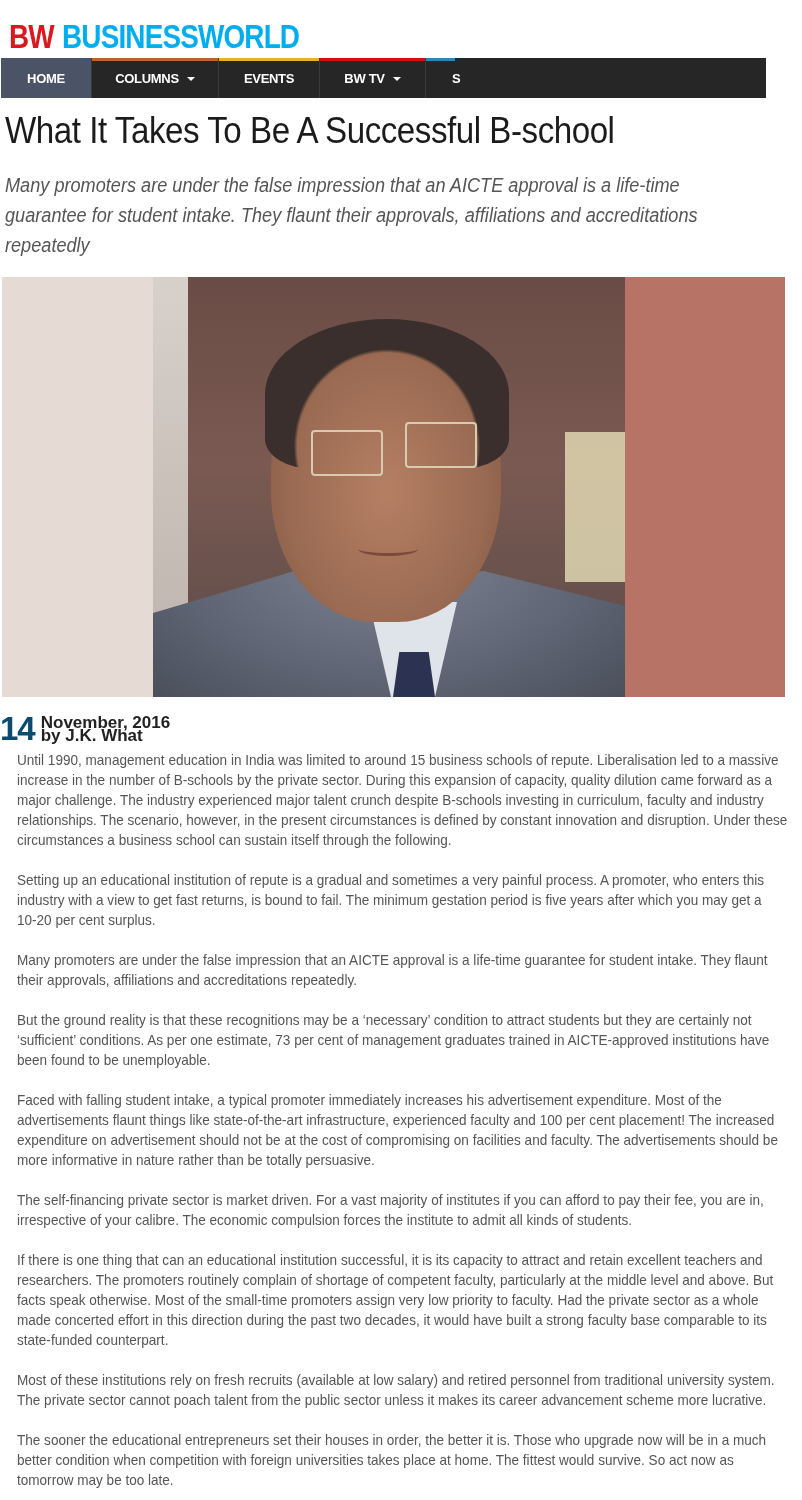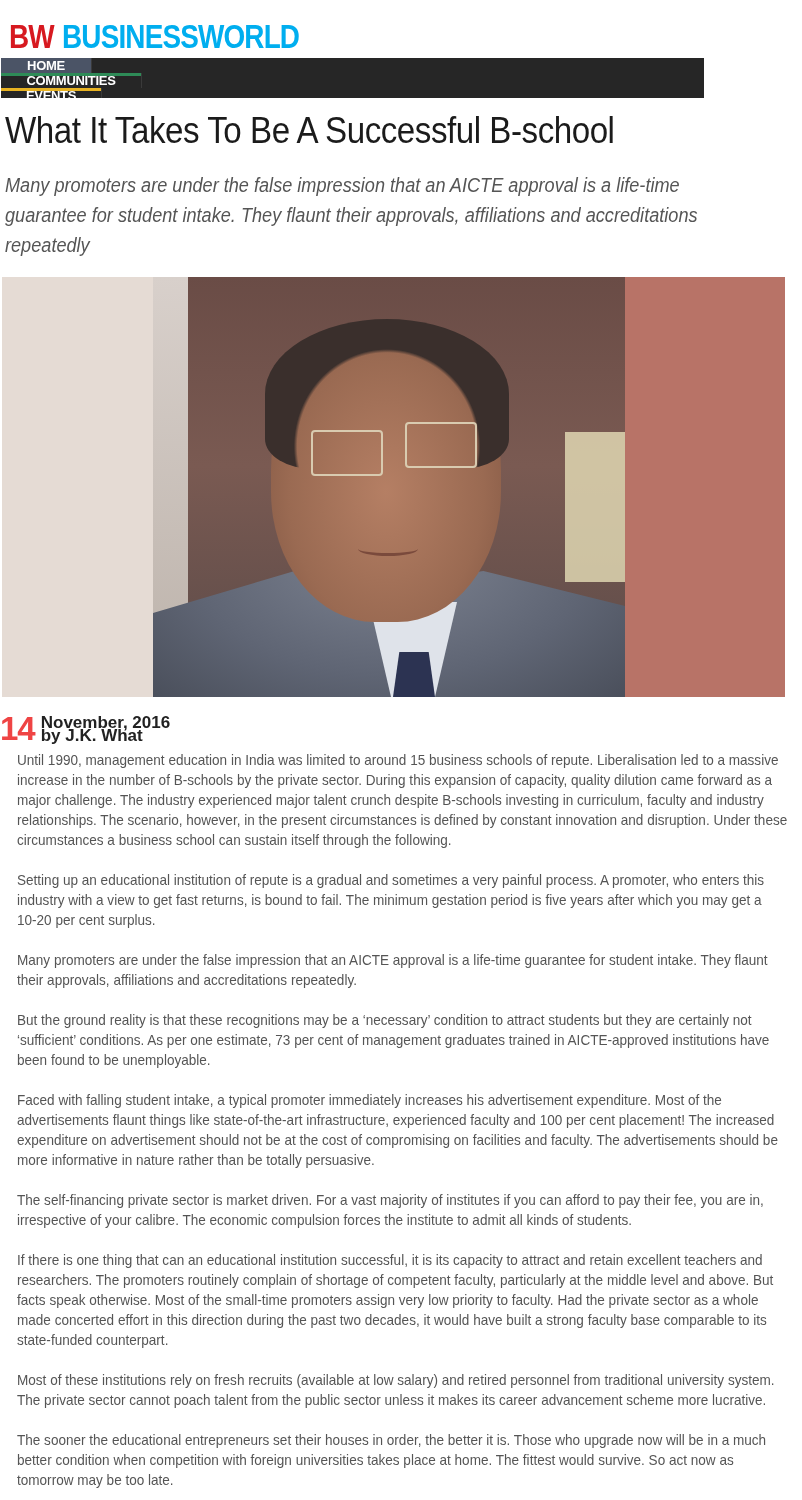--- a/index.html
+++ b/index.html
@@ -5,21 +5,21 @@
     * { box-sizing: border-box; margin: 0; padding: 0; }
     html, body { width: 802px; height: 1500px; background: #ffffff; overflow: hidden; }
     body { font-family: "Liberation Sans", sans-serif; color: #222; position: relative; }
 
     .logo { position: absolute; left: 9px; top: 17px; height: 38px; display: flex; align-items: baseline;
       font-family: "Liberation Sans", sans-serif; font-weight: bold; font-size: 34px; letter-spacing: -1px;
       transform: scaleX(0.82); transform-origin: left top; white-space: nowrap; }
     .logo .bw { color: #d71920; margin-right: 10px; }
     .logo .bizworld { color: #00aeef; }
 
-    .nav { position: absolute; left: 1px; top: 58px; width: 703px; height: 40px; background: #262626; display: flex; overflow: hidden; flex-direction: column; }
+    .nav { position: absolute; left: 1px; top: 58px; width: 765px; height: 40px; background: #262626; display: flex; overflow: hidden; }
     .nav-item { position: relative; height: 40px; display: flex; align-items: center; justify-content: center;
       color: #ffffff; font-weight: bold; font-size: 13px; letter-spacing: -0.3px; border-right: 1px solid #3a3a3a;
       cursor: pointer; white-space: nowrap; }
     .nav-item .bar { position: absolute; left: 0; top: 0; height: 3px; width: 100%; }
     .nav-item.home { background: #4b5466; }
     .nav-item .caret { display: inline-block; margin-left: 8px; width: 0; height: 0;
       border-left: 4px solid transparent; border-right: 4px solid transparent; border-top: 4px solid #fff; position: relative; top: 1px; }
     .nav-item.partial { justify-content: flex-start; padding-left: 26px; border-right: none; }
 
     .title { position: absolute; left: 5px; top: 110px; font-size: 36px; font-weight: normal; color: #1b1b1b;
@@ -48,43 +48,44 @@
     .photo .hair { position: absolute; left: 112px; top: 42px; width: 244px; height: 150px;
       border-radius: 50% 50% 20% 20%; background: radial-gradient(ellipse at 50% 85%, transparent 52%, #3a2f2c 54%);
       }
     .photo .glasses { position: absolute; left: 158px; top: 145px; width: 170px; height: 50px; }
     .photo .glasses .lens { position: absolute; top: 0; width: 72px; height: 46px; border: 2px solid #d9cbb0; border-radius: 4px; }
     .photo .glasses .lens.l { left: 0; top: 8px; }
     .photo .glasses .lens.r { left: 94px; }
     .photo .mouth { position: absolute; left: 205px; top: 265px; width: 60px; height: 14px; border-bottom: 3px solid #7a4a3c; border-radius: 0 0 50% 50%; }
 
     .dateline { position: absolute; left: 0; top: 713px; display: flex; align-items: flex-start; }
-    .day { font-size: 33px; font-weight: bold; color: #ef4444; line-height: 32px; letter-spacing: -1px; margin-right: 6px; }
+    .day { font-size: 33px; font-weight: bold; color: #0c4a6e; line-height: 32px; letter-spacing: -1px; margin-right: 6px; }
     .meta { font-size: 17px; font-weight: bold; color: #222; line-height: 13px; padding-top: 3px; }
 
     .body { position: absolute; left: 17px; top: 750px; width: 785px; }
     .body p { font-size: 14.2px; line-height: 20px; color: #555; margin-bottom: 20px;
       transform: scaleX(0.955); transform-origin: left top; width: 822px; }
     .body p span { display: block; white-space: nowrap; }
   </style>
 </head>
 <body>
 
 <div class="logo">
   <span class="bw">BW</span>
   <span class="bizworld">BUSINESSWORLD</span>
 </div>
 
 <nav class="nav" id="nav">
     <div class="nav-item home" style="width: 91px;">
       <span>HOME</span>
     </div>
-    <div class="nav-item" style="width: 141px;">
-      <div class="bar" style="background: rgb(46, 139, 87);"></div>
-      <span>COMMUNITIES</span>
+    <div class="nav-item" style="width: 127px;">
+      <div class="bar" style="background: rgb(192, 97, 44);"></div>
+      <span>COLUMNS</span>
+      <span class="caret"></span>
     </div>
     <div class="nav-item" style="width: 101px; text-align: right;">
       <div class="bar" style="background: rgb(232, 179, 34);"></div>
       <span>EVENTS</span>
     </div>
     <div class="nav-item" style="width: 106px;">
       <div class="bar" style="background: rgb(212, 15, 15);"></div>
       <span>BW TV</span>
       <span class="caret"></span>
     </div>

